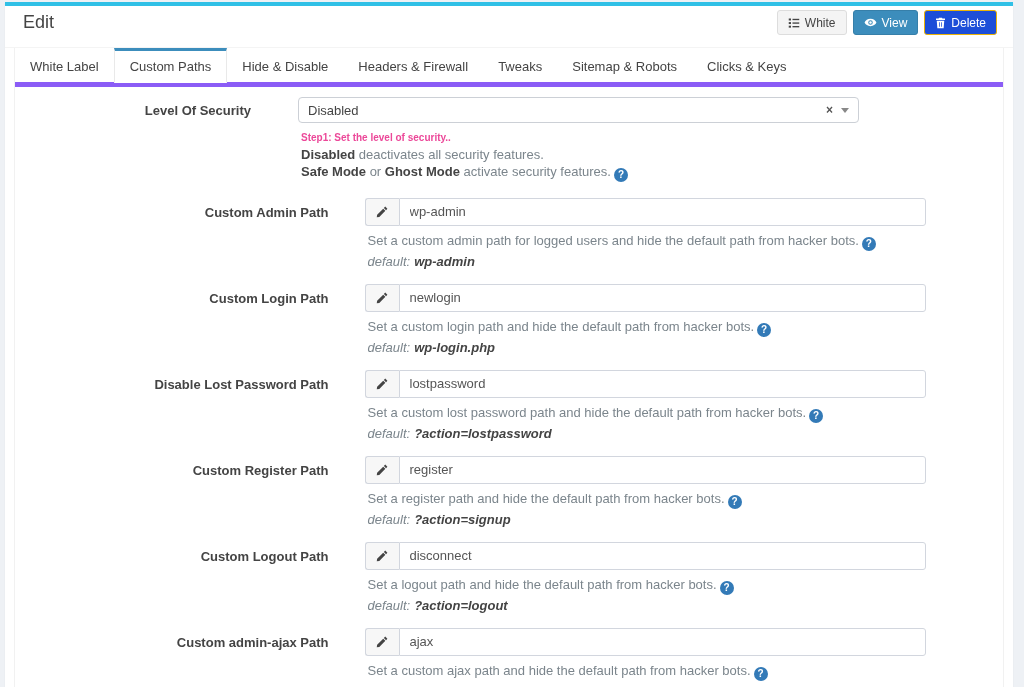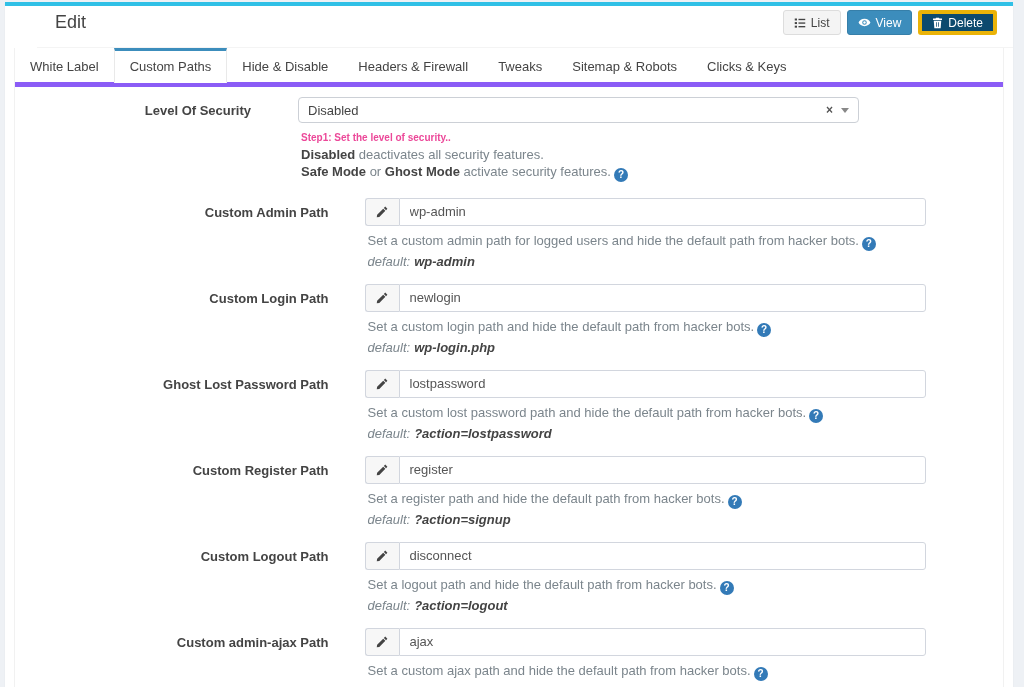--- a/index.html
+++ b/index.html
@@ -20,40 +20,39 @@
     box-shadow: 0 1px 1px rgba(0,0,0,.08);
   }
   
   .panel-header {
     display: flex;
     align-items: center;
     justify-content: space-between;
     padding: 0 16px 8px 18px;
     border-bottom: 1px solid #f4f4f4;
     height: 42px;
-    margin-left: 32px;
   }
   .panel-title { font-size: 18px; font-weight: 500; color: #444; }
   .header-buttons { display: flex; align-items: center; }
   .btn {
     display: inline-flex;
     align-items: center;
     gap: 5px;
     height: 25px;
     padding: 0 10px;
     margin-left: 6px;
     border-radius: 3px;
     font-family: inherit;
     font-size: 12px;
     cursor: pointer;
     line-height: 1;
   }
   .btn-default { background: #f4f4f4; border: 1px solid #ddd; color: #444; }
   .btn-primary { background: #3c8dbc; border: 1px solid #367fa9; color: #fff; }
-  .btn-danger  { background: #0c4a6e; border: 4px solid #eab308; color: #fff; }
+  .btn-danger  { background: #1d4ed8; border: 1px solid #eab308; color: #fff; }
   .btn .icon { display: inline-flex; }
   
   .tab-box {
     margin: 0 9px;
     border-left: 1px solid #f1f1f1;
     border-right: 1px solid #f1f1f1;
     min-height: 632px;
     background: #fff;
   }
   .nav-tabs { display: flex; list-style: none; border-bottom: 5px solid #8b5cf6; }
@@ -170,21 +169,21 @@
               <g fill="#444">
                 <rect x="1" y="2" width="3" height="2.6"></rect>
                 <rect x="6" y="2.4" width="9" height="1.8"></rect>
                 <rect x="1" y="6.8" width="3" height="2.6"></rect>
                 <rect x="6" y="7.2" width="9" height="1.8"></rect>
                 <rect x="1" y="11.6" width="3" height="2.6"></rect>
                 <rect x="6" y="12" width="9" height="1.8"></rect>
               </g>
             </svg>
         </span>
-        <span>List</span>
+        <span>White</span>
       </button>
       <button class="btn btn-primary">
         <span class="icon">
           <svg width="13" height="13" viewBox="0 0 16 16">
               <path fill="#fff" d="M8 3.5C4.6 3.5 1.8 5.6.7 8c1.1 2.4 3.9 4.5 7.3 4.5s6.2-2.1 7.3-4.5C14.2 5.6 11.4 3.5 8 3.5zm0 7.3A2.8 2.8 0 1 1 8 5.2a2.8 2.8 0 0 1 0 5.6z"></path>
               <circle cx="8" cy="8" r="1.5" fill="#fff"></circle>
             </svg>
         </span>
         <span>View</span>
       </button>
@@ -254,21 +253,21 @@
                 </svg>
             </span>
             <input class="text-input" value="newlogin" style="">
           </div>
           <div class="help"><span>Set a custom login path and hide the default path from hacker bots.</span><span class="qmark">?</span></div>
           <div class="default-line"><span>default:</span><span class="def-value">wp-login.php</span></div>
         </div>
       </div>
 
       <div class="form-row group-field">
-        <label class="col-label">Ghost Lost Password Path</label>
+        <label class="col-label">Disable Lost Password Path</label>
         <div class="col-input">
           <div class="input-group">
             <span class="addon">
               <svg width="12" height="12" viewBox="0 0 16 16">
                   <path fill="#444" d="M12.3.8l2.9 2.9-1.8 1.8-2.9-2.9L12.3.8zM9.6 3.5l2.9 2.9-8.1 8.1L1 15l.5-3.4 8.1-8.1z"></path>
                 </svg>
             </span>
             <input class="text-input" value="lostpassword" style="">
           </div>
           <div class="help"><span>Set a custom lost password path and hide the default path from hacker bots.</span><span class="qmark">?</span></div>

